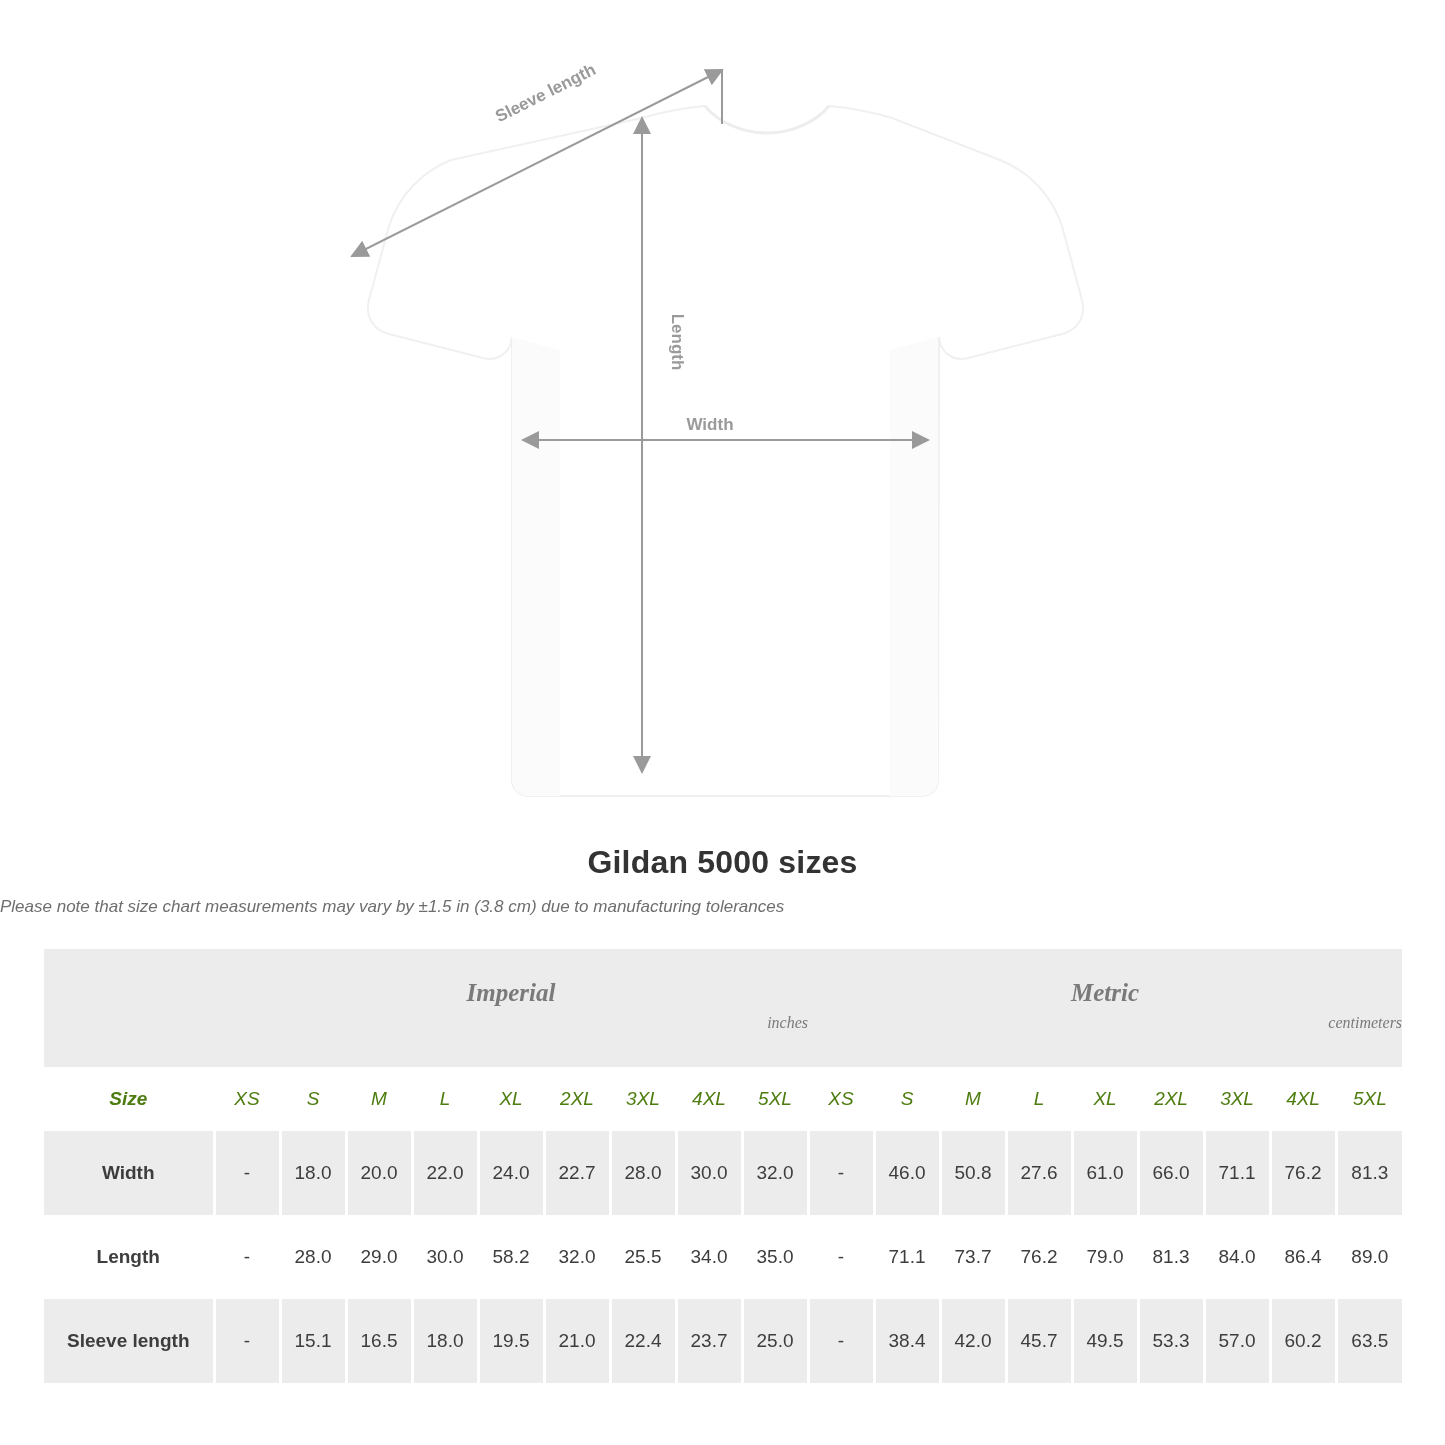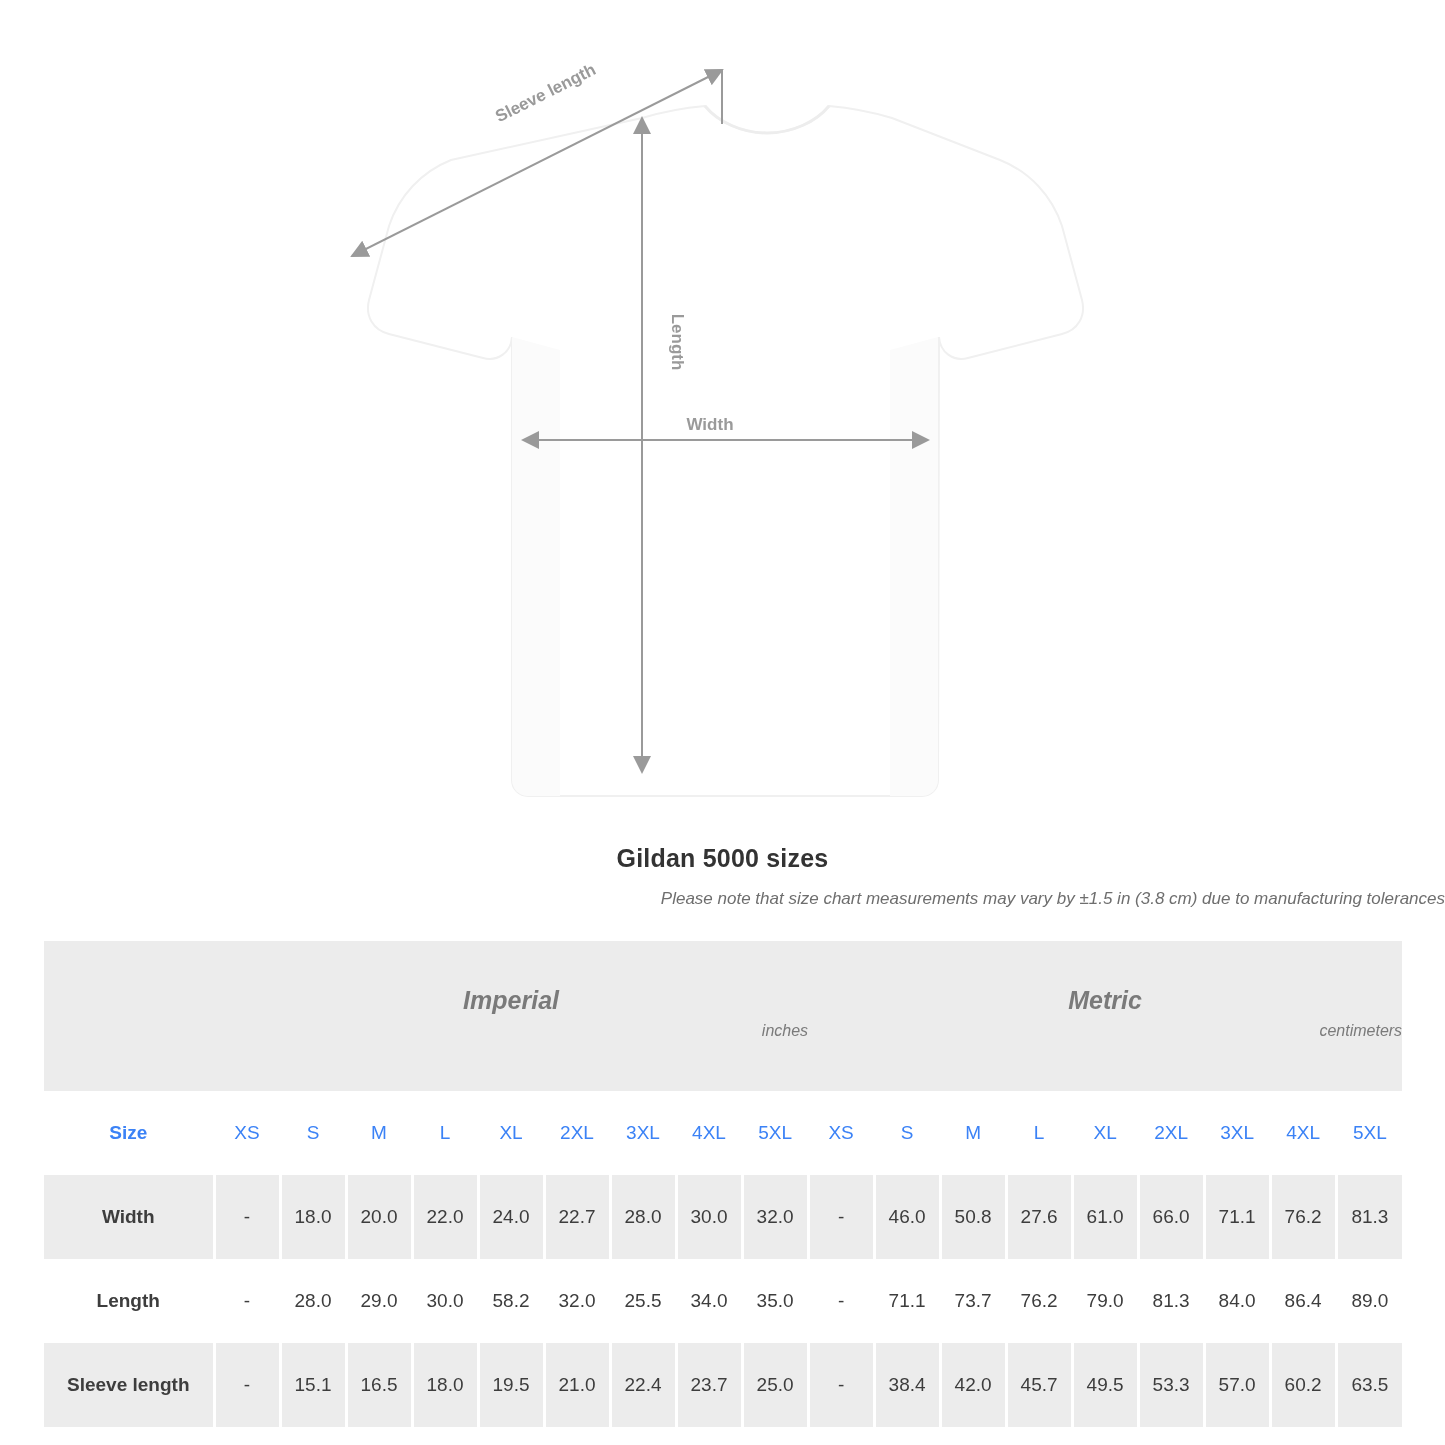--- a/index.html
+++ b/index.html
@@ -29,28 +29,28 @@
   }
   .illustration svg {
     position: absolute;
     top: 0;
     left: 0;
   }
 
   
   .chart-title {
     text-align: center;
-    font-size: 25px;
+    font-size: 32px;
     font-weight: bold;
     color: #333333;
     margin: 14px 0 0 0;
     letter-spacing: 0.2px;
   }
   .chart-note {
-    text-align: right;
+    text-align: left;
     font-size: 17px;
     font-style: italic;
     color: #6e6e6e;
     margin: 16px 0 0 0;
   }
 
   
   .table-wrap {
     margin: 32px 44px 0 44px;
   }
@@ -59,22 +59,23 @@
     width: 1357px;
     table-layout: fixed;
   }
   table.size-table td, table.size-table th {
     padding: 0;
     text-align: center;
     vertical-align: middle;
     font-weight: normal;
   }
   .unit-header-row td {
-    height: 150px;
+    height: 118px;
     background: #ececec;
+    font-family: Liberation Serif, serif;
   }
   .unit-name {
     font-size: 25px;
     font-style: italic;
     font-weight: bold;
     color: #7a7a7a;
     line-height: 1.25;
   }
   .unit-sub {
     font-size: 16px;
@@ -84,25 +85,26 @@
     text-align: right;
   }
   .col-label {
     width: 170px;
   }
   .col-size {
     width: 66px;
   }
 
   .head-row td {
-    height: 84px;
+    height: 64px;
     background: #ffffff;
     font-size: 19px;
     font-weight: bold;
-    color: #3b82f6;
+    color: #4d7c0f;
+    font-style: italic;
   }
   .head-row td.rowlabel {
     font-size: 19px;
     font-weight: bold;
   }
   .data-row td {
     height: 84px;
     font-size: 19px;
     color: #3d3d3d;
   }

